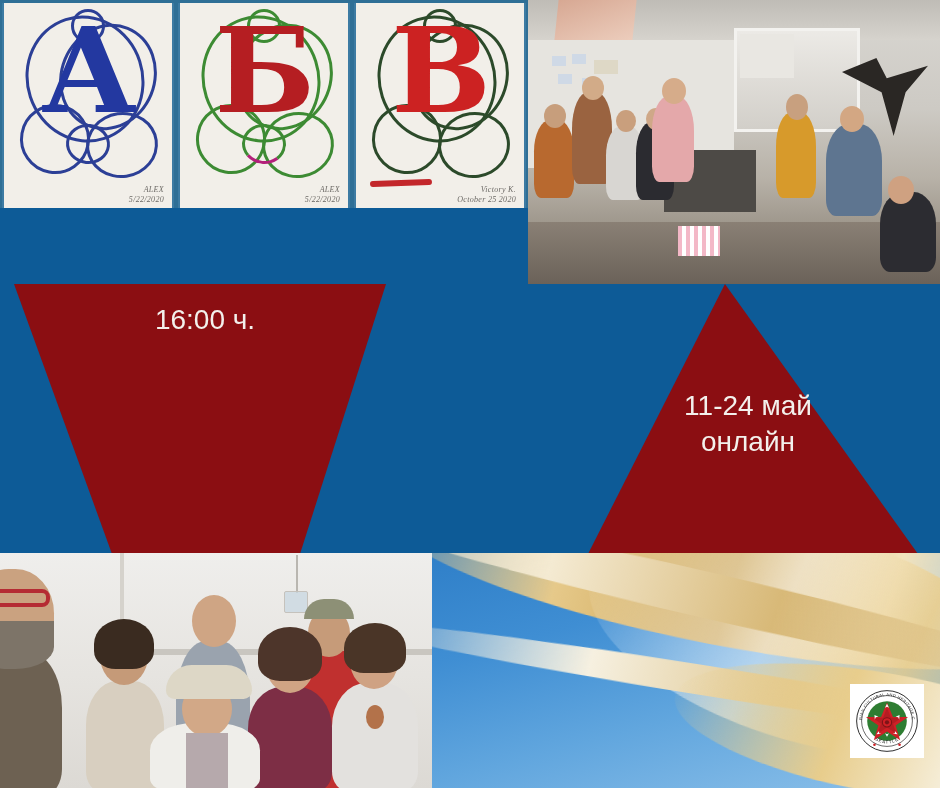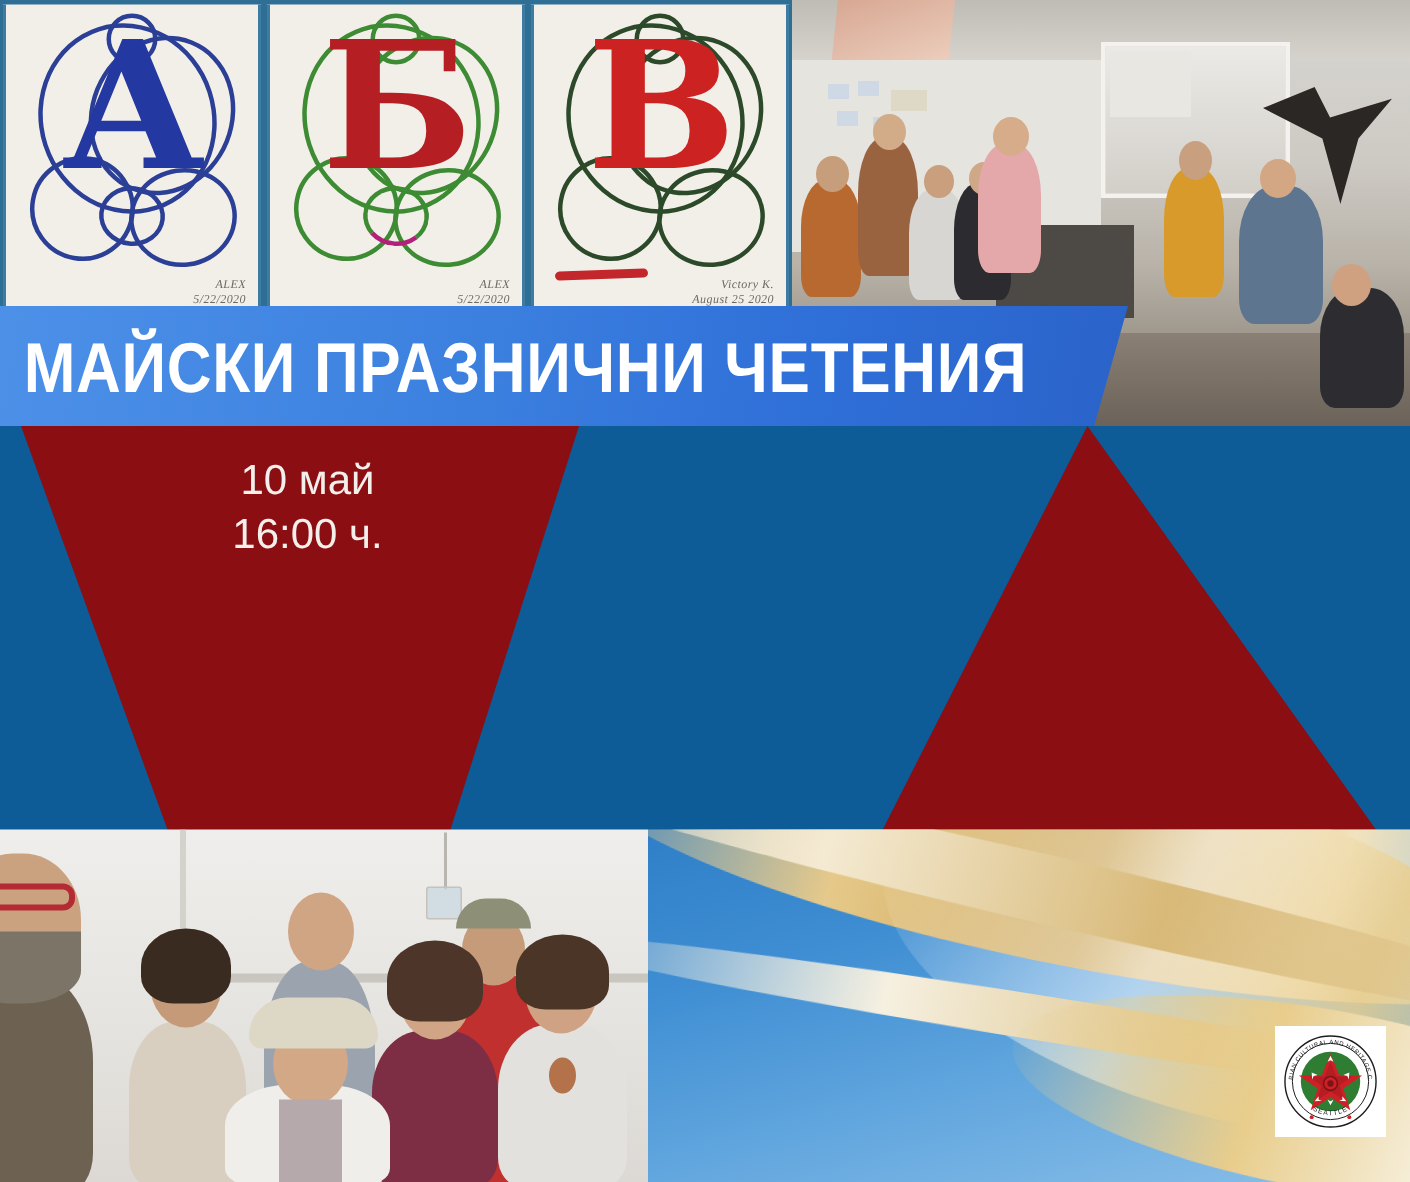--- a/index.html
+++ b/index.html
@@ -303,21 +303,21 @@
       <div class="calli-card c3">
         <span class="vine v-a"></span>
         <span class="vine v-b"></span>
         <span class="vine v-e"></span>
         <span class="vine v-c"></span>
         <span class="vine v-d"></span>
         <span class="red-slash"></span>
         <div class="calli-glyph">В</div>
         <div class="calli-sign">
           <div>Victory K.</div>
-          <div>August 25 2020</div>
+          <div>October 25 2020</div>
         </div>
       </div>
 
     </div>
 
     <div class="studio-photo">
       <div class="sp-ceiling"></div>
       <div class="sp-banner"></div>
       <div class="sp-wall"></div>
       <div class="sp-note" style="left:24px;  top:56px;"></div>
@@ -344,36 +344,36 @@
       <div class="head" style="left:134px; top:78px;  width:24px; height:26px; background:#d6ac8a;"></div>
       <div class="person" style="left:248px; top:112px; width:40px; height:86px; background:#d79a2b;"></div>
       <div class="head" style="left:258px; top:94px;  width:22px; height:26px; background:#c8a07f;"></div>
       <div class="person" style="left:298px; top:124px; width:56px; height:92px; background:#5e7590;"></div>
       <div class="head" style="left:312px; top:106px; width:24px; height:26px; background:#d3a783;"></div>
       <div class="person" style="left:352px; top:192px; width:56px; height:80px; background:#2c2c31;"></div>
       <div class="head" style="left:360px; top:176px; width:26px; height:28px; background:#cfa181;"></div>
     </div>
   </div>
 
-  <div class="title-banner">
-    <div class="title-text">МАЙСКИ ПРАЗНИЧНИ ЧЕТЕНИЯ</div>
-  </div>
 
   <div class="mid-band"></div>
 
   <div class="tri-left">
     <div class="shape-left"></div>
     <div class="shape-right"></div>
   </div>
 
   <div class="tri-text left">
-    <span class="ln">10 май</span>
     <span class="ln">16:00 ч.</span>
   </div>
 
+  <div class="tri-text right">
+    <span class="ln">11-24 май</span>
+    <span class="ln">онлайн</span>
+  </div>
 
   <div class="bottom-row">
 
     <div class="group-photo">
       <div class="gp-ceil"></div>
       <div class="gp-wallline"></div>
       <div class="gp-lamp-rod"></div>
       <div class="gp-lamp"></div>
       <div class="gp-rail"></div>
 

